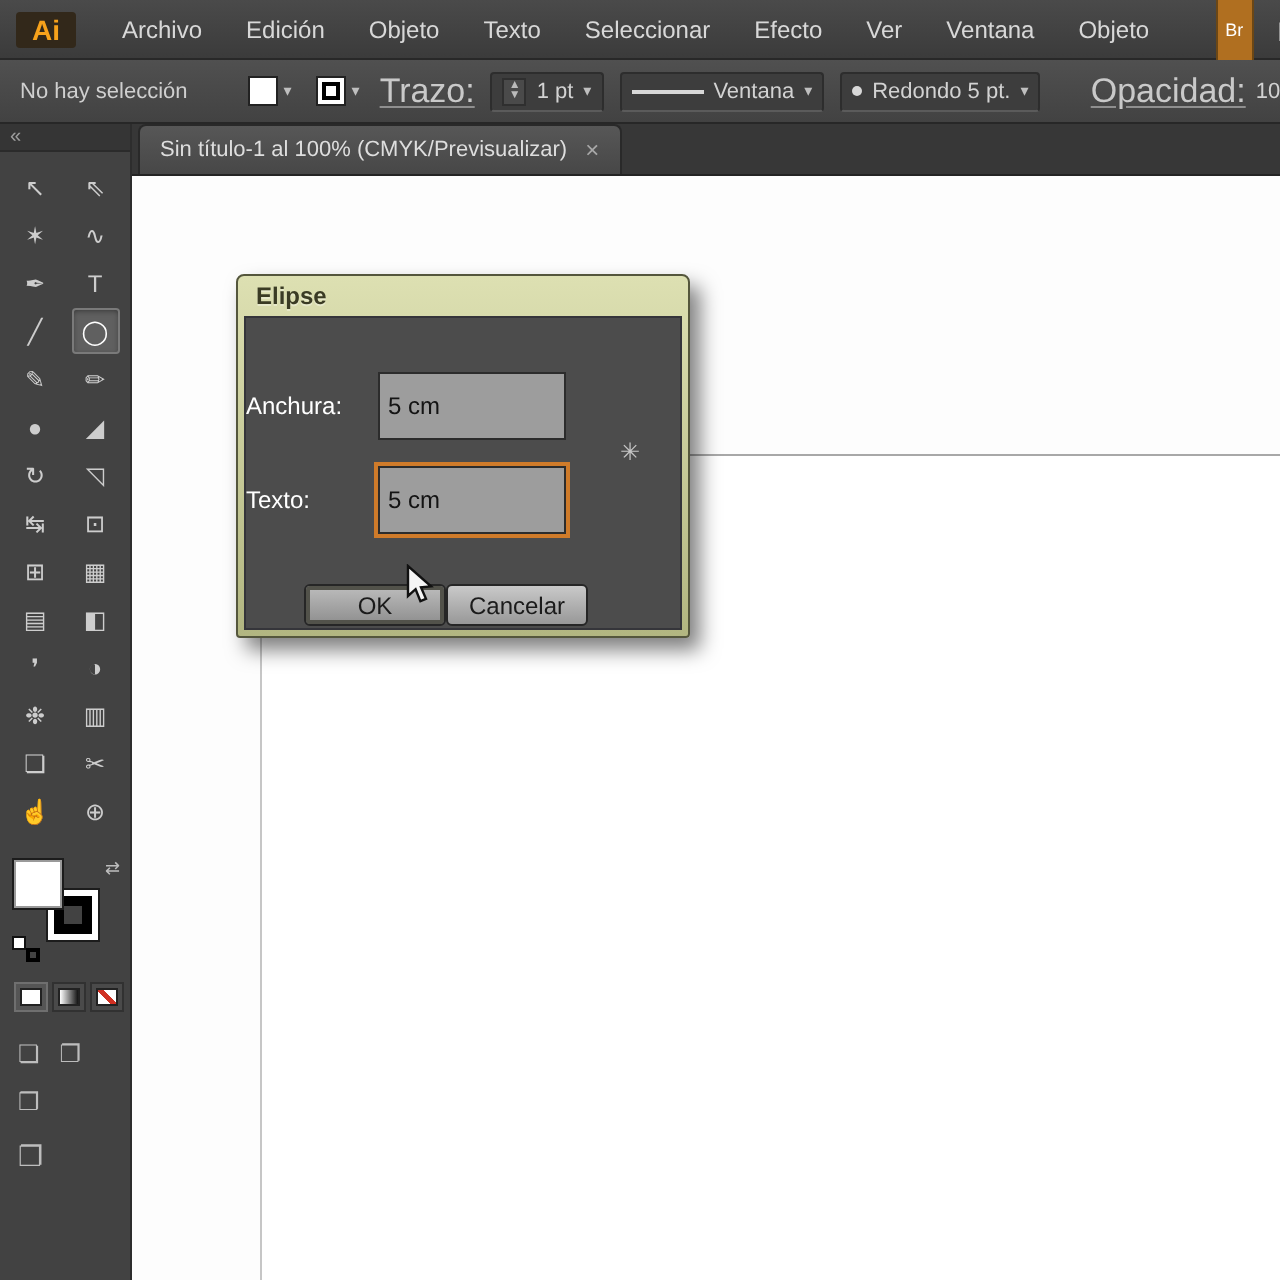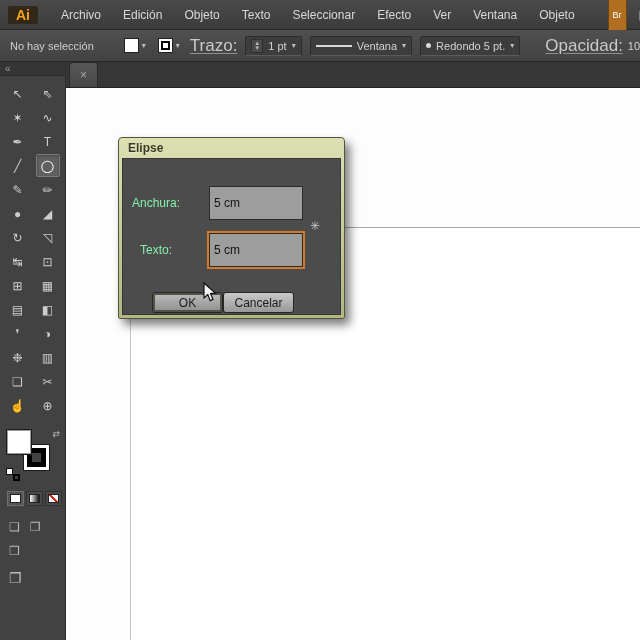--- a/index.html
+++ b/index.html
@@ -99,21 +99,21 @@
             background:linear-gradient(#dde0b2,#b2b681); border:1px solid #54563c;
             border-radius:4px 4px 2px 2px; padding:0 3px 3px;
             box-shadow:5px 6px 10px rgba(0,0,0,0.5); }
   .dlg-title { height:20px; display:flex; align-items:center; padding:0 6px;
                color:#3a3b24; font-size:12px; font-weight:bold;
                text-shadow:0 1px 0 rgba(255,255,255,0.35); }
   .dlg-body { position:relative; background:#4c4c4c; border:1px solid #35353a; height:157px; }
   .frow { display:flex; align-items:center; }
   .frow.r1 { margin-top:27px; }
   .frow.r2 { margin-top:13px; }
-  .frow label { width:66px; text-align:center; margin-right:20px; color:#86efac; font-size:12px; }
+  .frow label { width:66px; text-align:left; margin-right:0; color:#ffffff; font-size:12px; }
   .txt { width:94px; height:17px; background:#9d9d9d; border:1px solid #2c2c2c; color:#141414;
          font-size:12px; padding:16px 4px; font-family:"Liberation Sans", sans-serif; }
   .txt.focused { outline:2px solid #cf7b2a; }
   .constrain { position:absolute; right:20px; top:60px; color:#c6c6c6; font-size:12px; }
   .btnrow { margin-top:25px; display:flex; padding-left:29px; }
   .btn { width:71px; height:21px; border-radius:3px; border:1px solid #262626;
          background:linear-gradient(#c9c9c9,#989898); color:#1b1b1b; font-size:12px;
          font-family:"Liberation Sans", sans-serif; padding:0; }
   .btn.focus { background:linear-gradient(#bdbdbd,#8e8e8e); box-shadow:inset 0 0 0 2px #52524a; }
 
@@ -315,20 +315,21 @@
         <span>❒</span>
       </div>
       <div class="overlaprow">
         <span>❐</span>
       </div>
     </div>
 
     <div class="rightcol">
       <div class="tabstrip">
         <div class="tab">
+          <span>Sin título-1 al 100% (CMYK/Previsualizar)</span>
           <span class="tab-close">×</span>
         </div>
       </div>
 
       <div class="canvas">
         <div class="artboard"></div>
 
         <div class="dialog">
           <div class="dlg-title">
             <span>Elipse</span>

